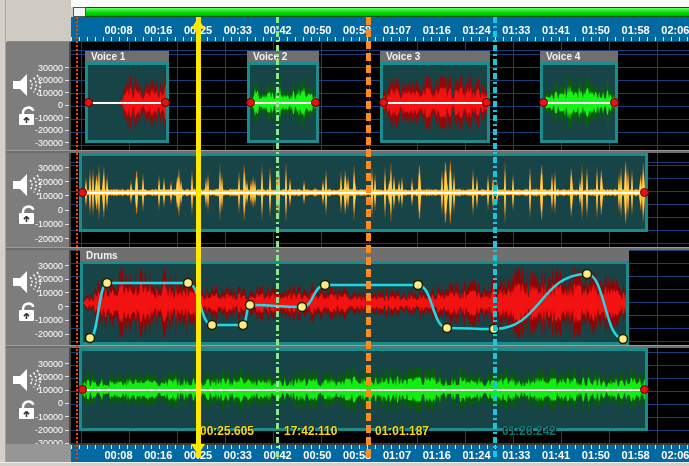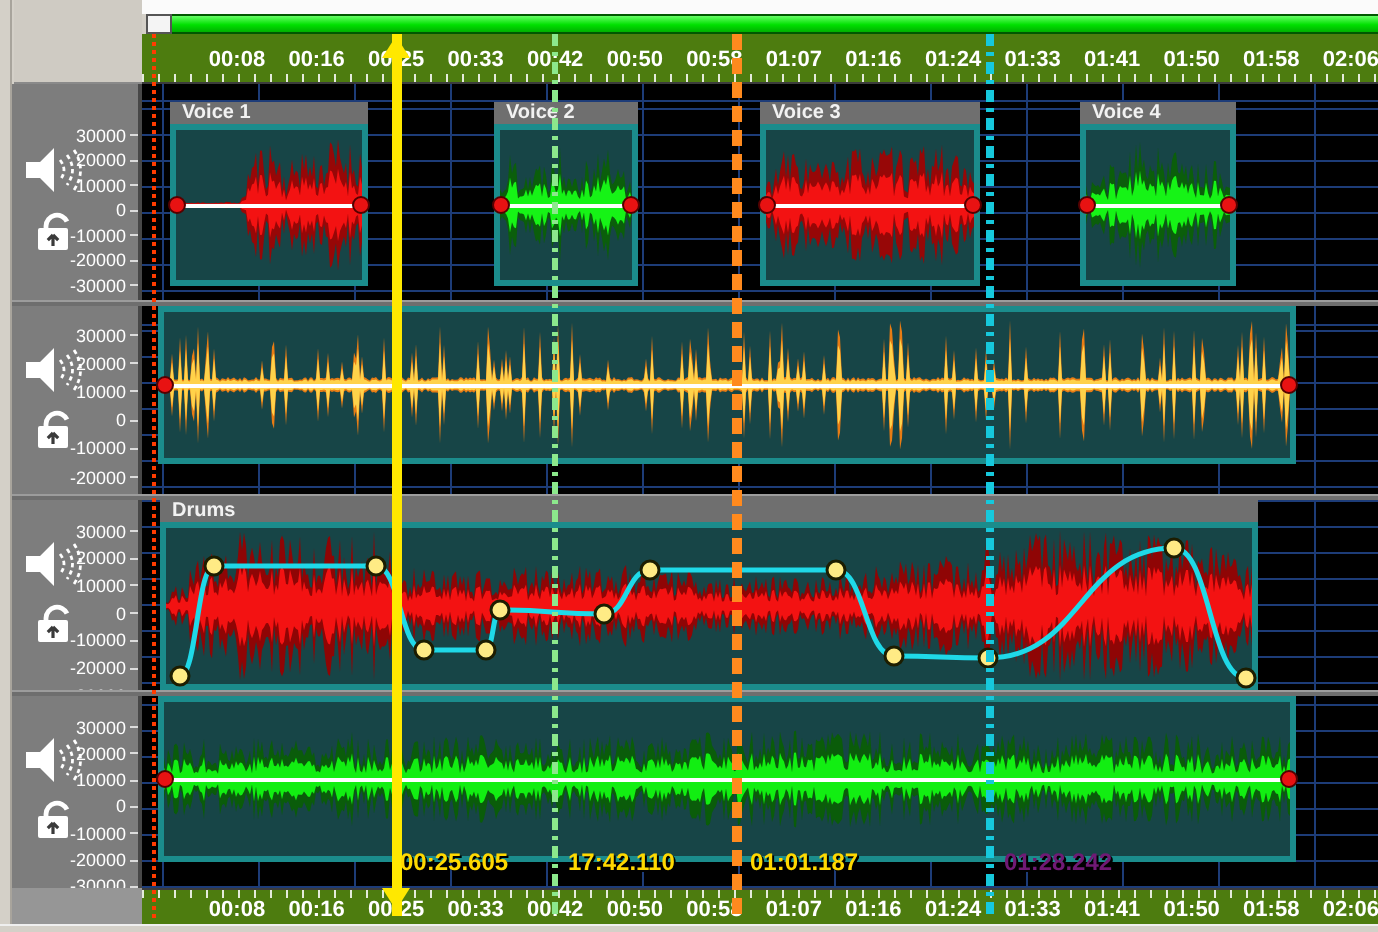--- a/index.html
+++ b/index.html
@@ -4,21 +4,21 @@
 <style>
   html,body{margin:0;padding:0;background:#d4d0c8;}
   .app{position:relative;width:689px;height:466px;background:#d4d0c8;font-family:"Liberation Sans",sans-serif;overflow:hidden;}
   .app *{box-sizing:border-box;}
   .abs{position:absolute;}
   .left-strip{left:0;top:0;width:6px;height:466px;background:#d4d0c8;border-right:1px solid #a8a49c;}
   .corner-tl{left:7px;top:0;width:64px;height:42px;background:#cfcbc3;border-bottom:1px solid #8a8a8a;}
   .top-white{left:71px;top:0;width:618px;height:7px;background:#fbfbfb;}
   .range-bar{left:86px;top:7px;width:603px;height:10px;background:linear-gradient(#66ff66,#00e000 55%,#00b000);border-top:1px solid #005800;border-bottom:1px solid #005800;}
   .range-handle{left:73px;top:7px;width:13px;height:10px;background:#f4f4f4;border:1px solid #555;}
-  .ruler{position:absolute;left:71px;width:618px;background:#4d7c0f;color:#fff;overflow:hidden;}
+  .ruler{position:absolute;left:71px;width:618px;background:#0369a1;color:#fff;overflow:hidden;}
   .ruler.top{top:17px;height:25px;border-bottom:1px solid #3c3c3c;}
   .ruler.bottom{top:444px;height:18px;border-top:1px solid #3c3c3c;}
   .ruler .lbl{position:absolute;font-size:11px;font-weight:bold;color:#fff;transform:translateX(-50%);white-space:nowrap;}
   .ruler.top .lbl{top:7px;}
   .ruler.bottom .lbl{top:4px;}
   .tickstrip{position:absolute;left:0;width:618px;height:4px;background:repeating-linear-gradient(to right,rgba(255,255,255,.85) 0 1px,transparent 1px 8px);}
   .ruler.top .tickstrip{bottom:0;}
   .ruler.bottom .tickstrip{top:0;}
   .corner-bl{left:6px;top:444px;width:65px;height:18px;background:#969696;}
   .bottom-strip{left:0;top:462px;width:689px;height:4px;background:#d4d0c8;border-top:1px solid #efefef;}
@@ -97,21 +97,21 @@
         <span class="scl" style="top: 58px;">0</span>
         <div class="sctick" style="top: 62.5px;"></div>
         <span class="scl" style="top: 70.5px;">-10000</span>
         <div class="sctick" style="top: 75px;"></div>
         <span class="scl" style="top: 83px;">-20000</span>
         <div class="sctick" style="top: 87.5px;"></div>
         <span class="scl" style="top: 95.5px;">-30000</span>
         <div class="sctick" style="top: 100px;"></div>
       </div>
     <div class="canvas" style="background-position:10px 12px;">
-      <div class="clip" style="left:14px;top:9px;width:99px;">
+      <div class="clip" style="left:14px;top:9px;width:84px;">
         <div class="bar">Voice 1</div>
         <div class="body" style="height:81px;">
           <div class="wave">
               <svg width="99" height="75">
                 <polygon points="0,36.6 1,36.5 2,36.4 3,36.5 4,36.1 5,36.5 6,36.8 7,36.5 8,36.4 9,36.6 10,36.5 11,36.1 12,36.6 13,36.3 14,36.3 15,36.8 16,36.8 17,36.8 18,36.6 19,36.6 20,36.3 21,36.8 22,36.3 23,36.3 24,36.5 25,35.9 26,36.0 27,36.0 28,36.6 29,36.2 30,36.7 31,36.8 32,36.0 33,33.9 34,33.5 35,32.7 36,21.9 37,25.3 38,19.0 39,18.1 40,11.4 41,27.5 42,10.2 43,10.4 44,20.8 45,29.6 46,28.1 47,7.7 48,16.4 49,15.2 50,22.9 51,18.9 52,16.1 53,30.7 54,23.1 55,33.3 56,28.0 57,23.3 58,14.7 59,23.0 60,20.3 61,21.4 62,28.9 63,11.7 64,20.1 65,12.3 66,23.8 67,18.2 68,23.4 69,13.0 70,28.1 71,29.2 72,18.2 73,17.5 74,28.1 75,21.9 76,21.1 77,6.1 78,7.2 79,12.3 80,18.4 81,4.6 82,13.9 83,18.2 84,21.8 85,16.4 86,29.9 87,7.3 88,22.4 89,19.9 90,27.2 91,28.4 92,11.9 93,18.7 94,21.3 95,30.5 96,24.3 97,25.4 98,24.6 99,26.6 99,48.4 98,50.4 97,49.6 96,50.7 95,44.5 94,53.7 93,56.3 92,63.1 91,46.6 90,47.8 89,55.1 88,52.6 87,67.7 86,45.1 85,58.6 84,53.2 83,56.8 82,61.1 81,70.4 80,56.6 79,62.7 78,67.8 77,68.9 76,53.9 75,53.1 74,46.9 73,57.5 72,56.8 71,45.8 70,46.9 69,62.0 68,51.6 67,56.8 66,51.2 65,62.7 64,54.9 63,63.3 62,46.1 61,53.6 60,54.7 59,52.0 58,60.3 57,51.7 56,47.0 55,41.7 54,51.9 53,44.3 52,58.9 51,56.1 50,52.1 49,59.8 48,58.6 47,67.3 46,46.9 45,45.4 44,54.2 43,64.6 42,64.8 41,47.5 40,63.6 39,56.9 38,56.0 37,49.7 36,53.1 35,42.3 34,41.5 33,41.1 32,39.0 31,38.2 30,38.3 29,38.8 28,38.4 27,39.0 26,39.0 25,39.1 24,38.5 23,38.7 22,38.7 21,38.2 20,38.7 19,38.4 18,38.4 17,38.2 16,38.2 15,38.2 14,38.7 13,38.7 12,38.4 11,38.9 10,38.5 9,38.4 8,38.6 7,38.5 6,38.2 5,38.5 4,38.9 3,38.5 2,38.6 1,38.5 0,38.4 " fill="#970707"></polygon>
                 <polygon points="0,36.8 1,36.8 2,36.8 3,36.8 4,36.7 5,36.8 6,36.8 7,36.8 8,36.8 9,36.8 10,36.8 11,36.7 12,36.8 13,36.8 14,36.8 15,36.8 16,36.8 17,36.8 18,36.8 19,36.8 20,36.8 21,36.8 22,36.8 23,36.8 24,36.8 25,36.6 26,36.7 27,36.7 28,36.8 29,36.8 30,36.8 31,36.8 32,36.7 33,35.5 34,35.3 35,34.9 36,28.9 37,30.8 38,27.3 39,26.8 40,23.2 41,32.0 42,22.5 43,22.6 44,28.3 45,33.2 46,32.4 47,21.1 48,25.9 49,25.3 50,29.5 51,27.3 52,25.8 53,33.8 54,29.6 55,35.2 56,32.3 57,29.7 58,25.0 59,29.5 60,28.1 61,28.6 62,32.8 63,23.3 64,27.9 65,23.6 66,29.9 67,26.9 68,29.7 69,24.0 70,32.3 71,33.0 72,26.9 73,26.5 74,32.3 75,28.9 76,28.5 77,20.2 78,20.8 79,23.7 80,27.0 81,19.4 82,24.5 83,26.9 84,28.8 85,25.9 86,33.3 87,20.9 88,29.2 89,27.8 90,31.8 91,32.5 92,23.4 93,27.2 94,28.6 95,33.7 96,30.2 97,30.8 98,30.4 99,31.5 99,43.5 98,44.6 97,44.2 96,44.8 95,41.3 94,46.4 93,47.8 92,51.6 91,42.5 90,43.2 89,47.2 88,45.8 87,54.1 86,41.7 85,49.1 84,46.2 83,48.1 82,50.5 81,55.6 80,48.0 79,51.3 78,54.2 77,54.8 76,46.5 75,46.1 74,42.7 73,48.5 72,48.1 71,42.0 70,42.7 69,51.0 68,45.3 67,48.1 66,45.1 65,51.4 64,47.1 63,51.7 62,42.2 61,46.4 60,46.9 59,45.5 58,50.0 57,45.3 56,42.7 55,39.8 54,45.4 53,41.2 52,49.2 51,47.7 50,45.5 49,49.7 48,49.1 47,53.9 46,42.6 45,41.8 44,46.7 43,52.4 42,52.5 41,43.0 40,51.8 39,48.2 38,47.7 37,44.2 36,46.1 35,40.1 34,39.7 33,39.5 32,38.3 31,38.2 30,38.2 29,38.2 28,38.2 27,38.3 26,38.3 25,38.4 24,38.2 23,38.2 22,38.2 21,38.2 20,38.2 19,38.2 18,38.2 17,38.2 16,38.2 15,38.2 14,38.2 13,38.2 12,38.2 11,38.3 10,38.2 9,38.2 8,38.2 7,38.2 6,38.2 5,38.2 4,38.3 3,38.2 2,38.2 1,38.2 0,38.2 " fill="#f31212"></polygon>
               </svg>
             </div>
           <div class="vline"></div>
           <div class="vdot l"></div>
@@ -334,16 +334,16 @@
     <div class="startline"></div>
   <div class="ah" style="left: 191px; top: 18px; border-bottom: 11px solid rgb(255, 232, 0);"></div>
       <div class="ah" style="left: 191px; top: 444px; border-top: 11px solid rgb(255, 232, 0);"></div>
       <div class="mline" style="left: 195.5px; width: 5px; top: 17px; height: 441px; background: rgb(255, 232, 0);"></div>
       <span class="mlabel" style="left: 200px; color: rgb(255, 216, 0);">00:25.605</span>
       <div class="mline" style="left: 275.5px; width: 3px; top: 17px; height: 441px; background: repeating-linear-gradient(rgb(140, 232, 140) 0px, rgb(140, 232, 140) 6px, transparent 6px, transparent 9px, rgb(140, 232, 140) 9px, rgb(140, 232, 140) 11px, transparent 11px, transparent 14px);"></div>
       <span class="mlabel" style="left: 284px; color: rgb(255, 216, 0);">17:42.110</span>
       <div class="mline" style="left: 365.5px; width: 5px; top: 17px; height: 441px; background: repeating-linear-gradient(rgb(255, 138, 30) 0px, rgb(255, 138, 30) 8px, transparent 8px, transparent 12px);"></div>
       <span class="mlabel" style="left: 375px; color: rgb(255, 216, 0);">01:01.187</span>
       <div class="mline" style="left: 493px; width: 4px; top: 17px; height: 441px; background: repeating-linear-gradient(rgb(22, 200, 220) 0px, rgb(22, 200, 220) 6px, transparent 6px, transparent 9px, rgb(22, 200, 220) 9px, rgb(22, 200, 220) 11px, transparent 11px, transparent 14px);"></div>
-      <span class="mlabel" style="left: 502px; color: #701a75;">01:28.242</span>
+      <span class="mlabel" style="left: 502px; color: #0f766e;">01:28.242</span>
     </div>
 
 </div>
 
 </body></html>

